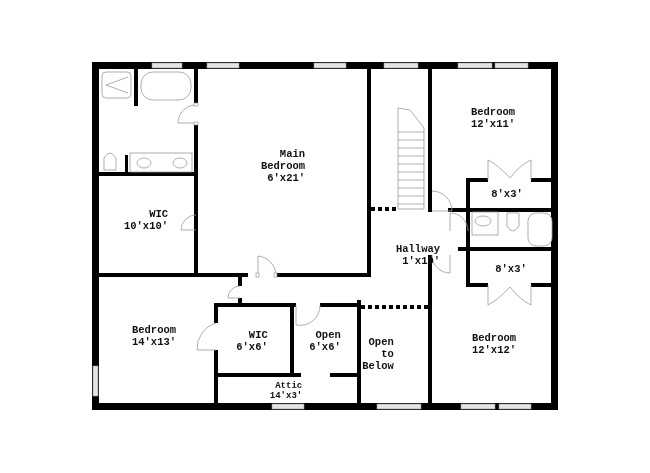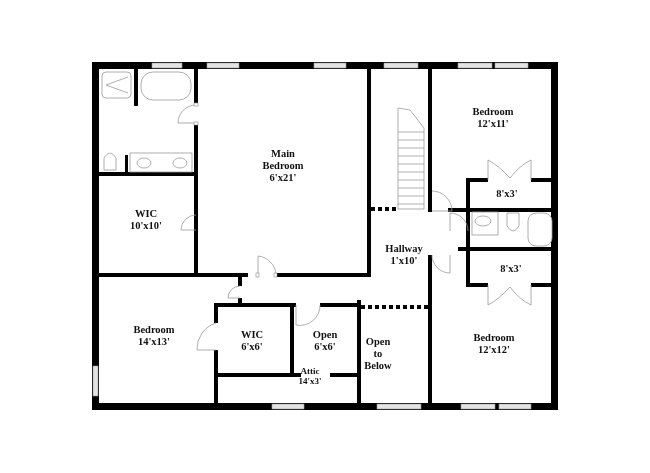--- a/index.html
+++ b/index.html
@@ -6,26 +6,26 @@
   body { width: 650px; height: 473px; position: relative; overflow: hidden; }
   #plan { position: absolute; left: 0; top: 0; width: 650px; height: 473px; }
   .wall { fill: #000000; }
   .win { fill: #e4e4e4; stroke: #9a9a9a; stroke-width: 0.6; }
   .fix { fill: #ffffff; stroke: #9a9a9a; stroke-width: 0.8; }
   .door { fill: none; stroke: #9a9a9a; stroke-width: 0.8; }
   .jamb { fill: #ffffff; stroke: #8a8a8a; stroke-width: 0.6; }
   .stair { fill: #ffffff; stroke: #9a9a9a; stroke-width: 0.8; }
   .label {
     position: absolute;
-    font-family: Liberation Serif, serif;
+    font-family: Liberation Mono, monospace;
     font-weight: bold;
     font-size: 10.5px;
     line-height: 12px;
     color: #111111;
-    text-align: center;
+    text-align: right;
     white-space: nowrap;
     transform: translateX(-50%);
   }
   .label .name, .label .dim { display: block; }
   .label.small { font-size: 9px; line-height: 10px; }
 </style>
 </head>
 <body>
 
 <svg id="plan" viewBox="0 0 650 473" xmlns="http://www.w3.org/2000/svg">
@@ -186,21 +186,21 @@
 
 <div class="label" style="left:493px; top:106px;">
   <span class="name">Bedroom</span>
   <span class="dim">12'x11'</span>
 </div>
 
 <div class="label" style="left:507px; top:188px;">
   <span class="dim">8'x3'</span>
 </div>
 
-<div class="label" style="left:404px; top:243px;">
+<div class="label" style="left:418px; top:243px;">
   <span class="name">Hallway</span>
   <span class="dim">1'x10'</span>
 </div>
 
 <div class="label" style="left:511px; top:263px;">
   <span class="dim">8'x3'</span>
 </div>
 
 <div class="label" style="left:154px; top:324px;">
   <span class="name">Bedroom</span>
@@ -210,21 +210,21 @@
 <div class="label" style="left:252px; top:329px;">
   <span class="name">WIC</span>
   <span class="dim">6'x6'</span>
 </div>
 
 <div class="label" style="left:325px; top:329px;">
   <span class="name">Open</span>
   <span class="dim">6'x6'</span>
 </div>
 
-<div class="label small" style="left:286px; top:366px;margin-left:24px;">
+<div class="label small" style="left:286px; top:381px;">
   <span class="name">Attic</span>
   <span class="dim">14'x3'</span>
 </div>
 
 <div class="label" style="left:378px; top:336px;">
   <span class="name">Open</span>
   <span class="name">to</span>
   <span class="name">Below</span>
 </div>
 

